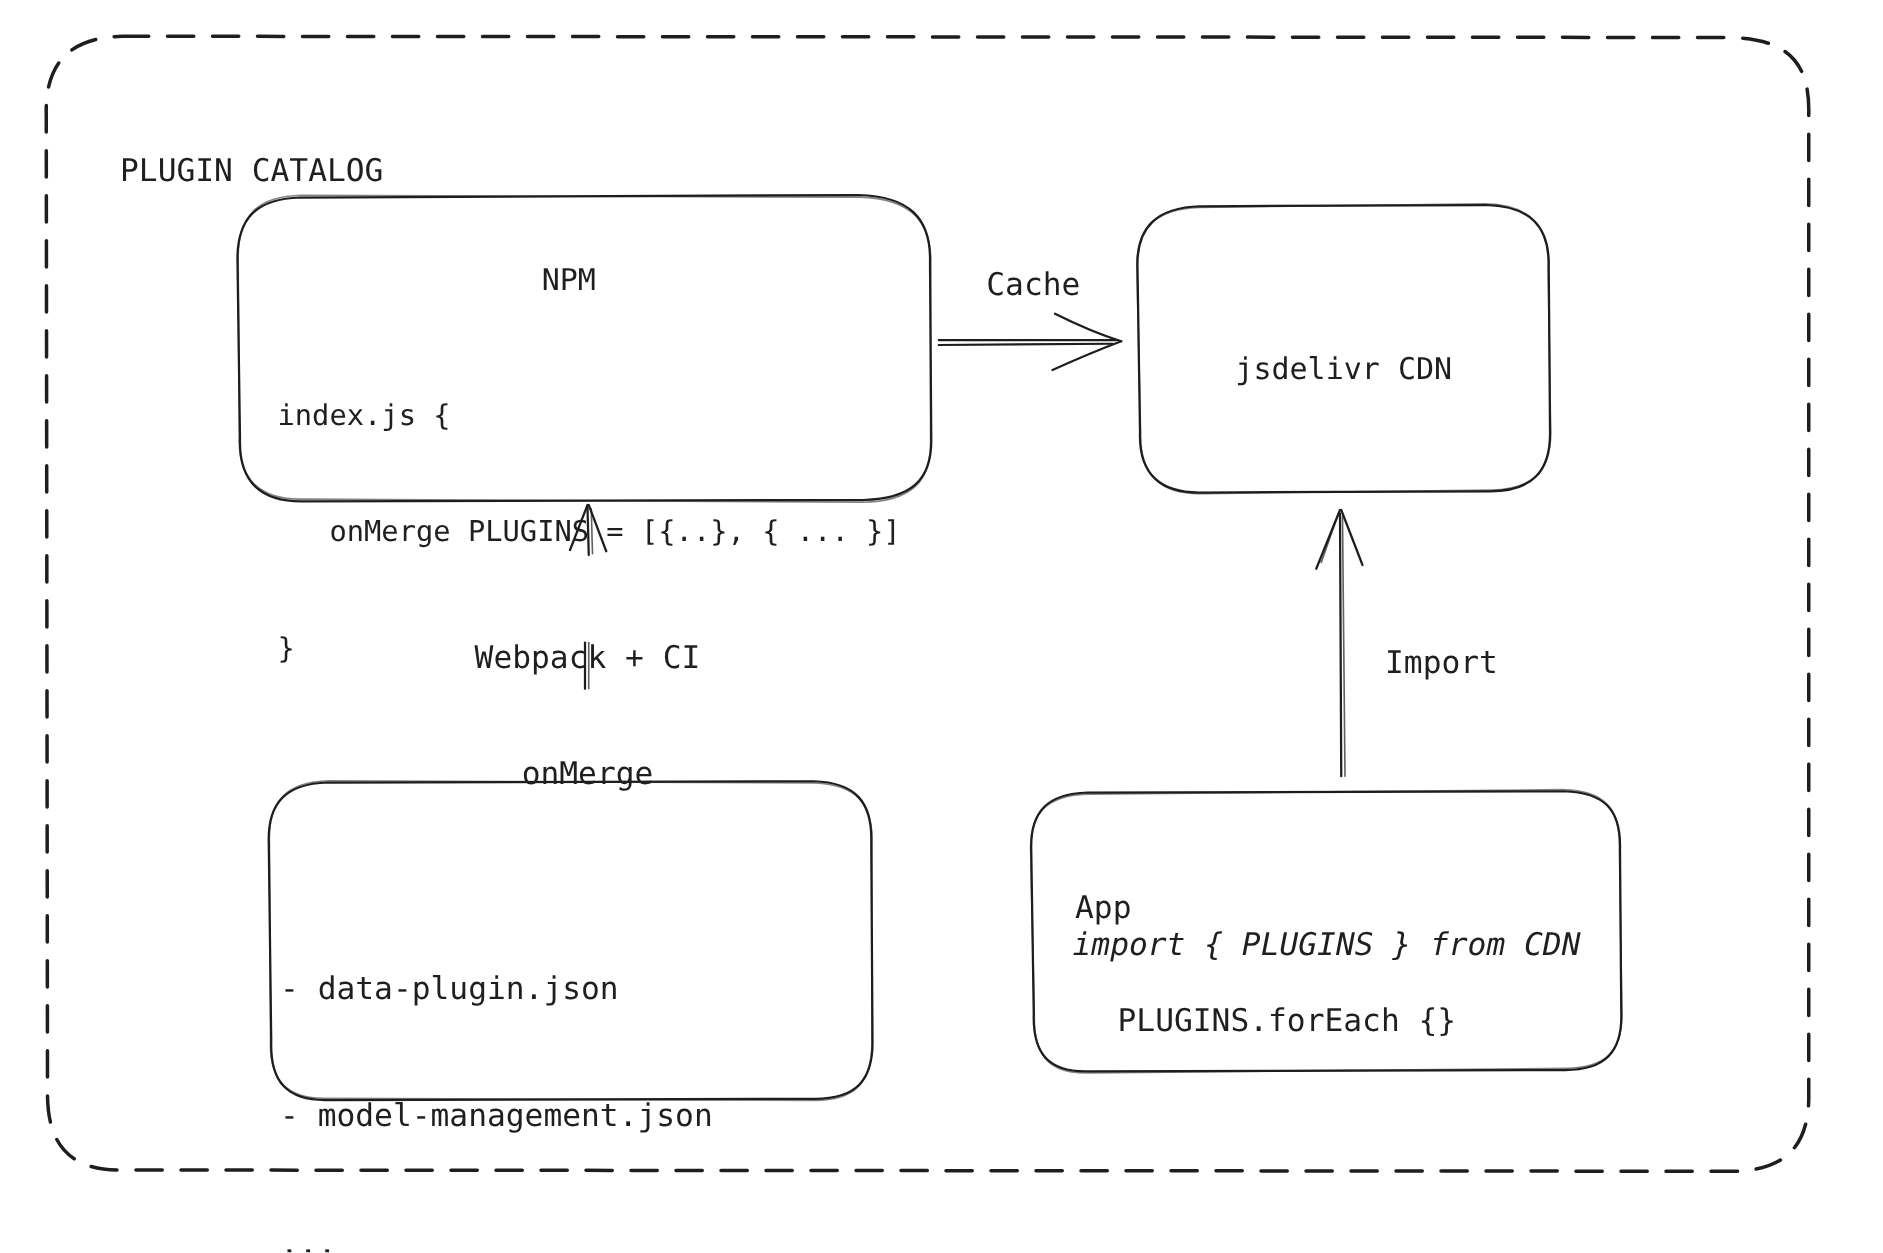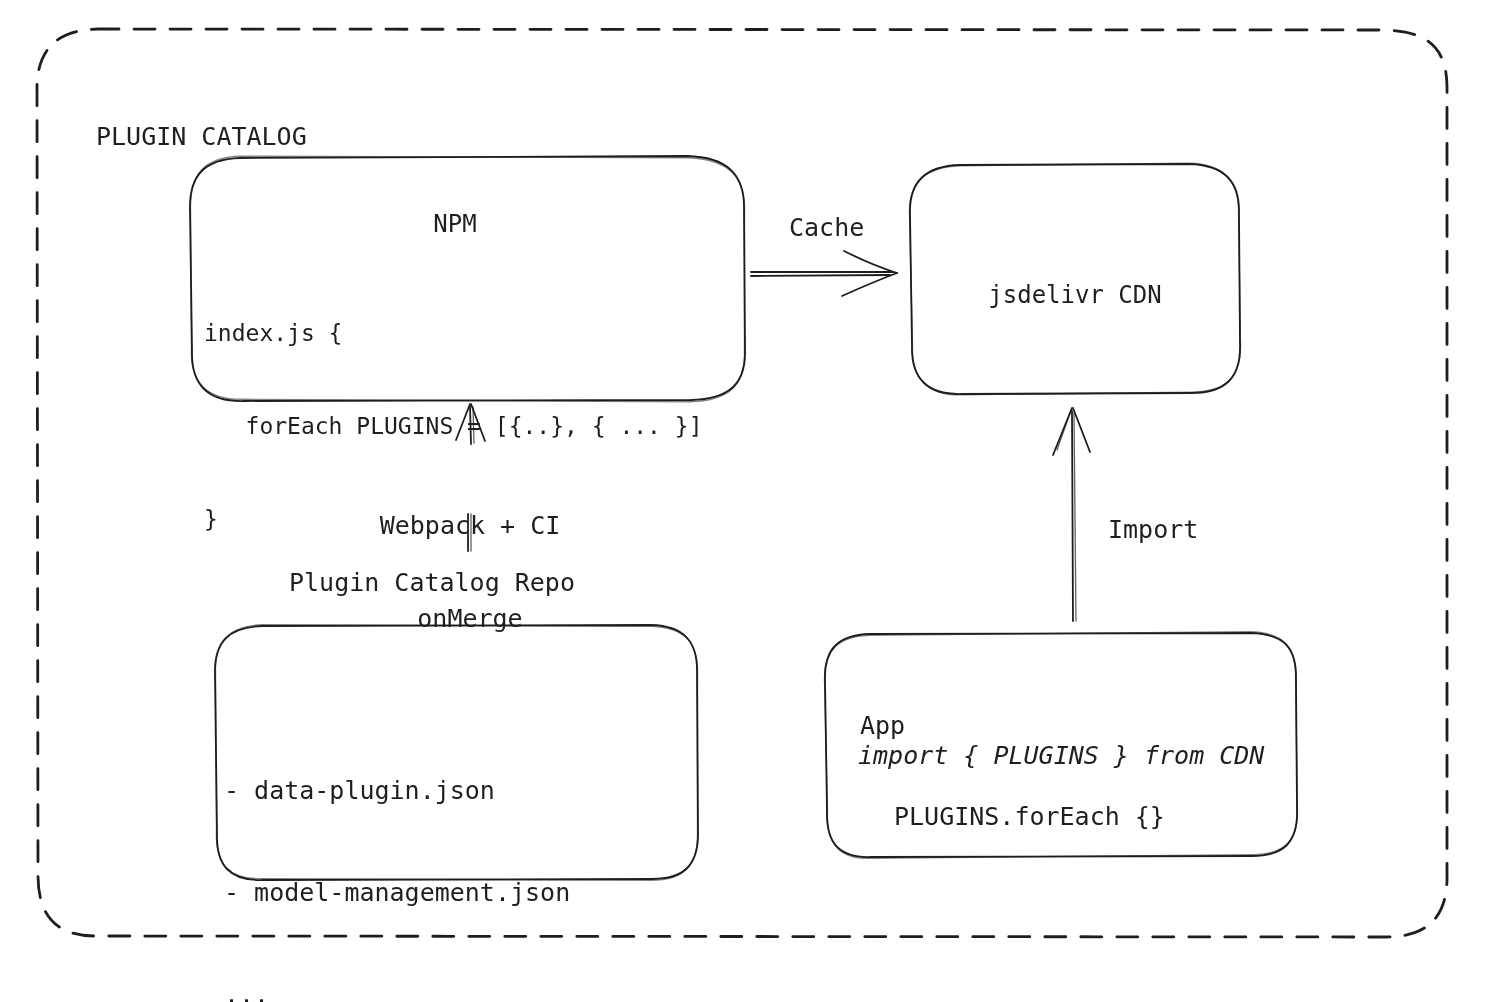--- a/index.html
+++ b/index.html
@@ -41,21 +41,21 @@
     color: #1f1f1f;
     font-weight: 500;
     letter-spacing: 0;
   }
   .fs25 { font-size: 25px; line-height: 31px; }
   .fs24 { font-size: 24px; line-height: 30px; margin-top: 12px; }
   .fs23 { font-size: 23px; line-height: 31px; }
 
   .frame-title     { left: 96px;  top: 82px; margin-top: 39px; }
   .npm-title       { left: 190px; top: 197px; width: 530px; text-align: center; }
-  .npm-code        { left: 204px; top: 256px; }
+  .npm-code        { left: 222px; top: 256px; }
   .cache-label     { left: 789px; top: 212px; }
   .cdn-label       { left: 910px; top: 268px; width: 330px; text-align: center; }
   .build-label     { left: 340px; top: 448px; width: 260px; text-align: center; }
   .repo-label      { left: 289px; top: 567px; }
   .repo-files      { left: 224px; top: 706px; line-height: 34px; }
   .app-title       { left: 860px; top: 710px; }
   .app-code-1      { left: 858px; top: 740px; font-style: italic; }
   .app-code-2      { left: 894px; top: 801px; }
   .import-label    { left: 1108px; top: 514px; }
 </style>
@@ -149,34 +149,33 @@
       <path class="arrow" d="M 1073,408 L 1090,452"></path>
       <path class="arrow-thin" d="M 1071,410 L 1057,450"></path>
     </g>
   </svg>
 
   <div class="txt fs25 frame-title">PLUGIN CATALOG</div>
 
   <div class="txt fs24 npm-title">NPM</div>
   <div class="txt fs23 npm-code">
     <div>index.js {</div>
-    <div>   forEach PLUGINS = [{..}, { ... }]</div>
+    <div>   onMerge PLUGINS = [{..}, { ... }]</div>
     <div>}</div>
   </div>
 
   <div class="txt fs25 cache-label">Cache</div>
 
   <div class="txt fs24 cdn-label">jsdelivr CDN</div>
 
   <div class="txt fs25 build-label">
     <div>Webpack + CI</div>
     <div>onMerge</div>
   </div>
 
-  <div class="txt fs25 repo-label">Plugin Catalog Repo</div>
   <div class="txt fs25 repo-files">
     <div>- data-plugin.json</div>
     <div>- model-management.json</div>
     <div>...</div>
   </div>
 
   <div class="txt fs25 app-title">App</div>
   <div class="txt fs25 app-code-1">import { PLUGINS } from CDN</div>
   <div class="txt fs25 app-code-2">PLUGINS.forEach {}</div>
 

